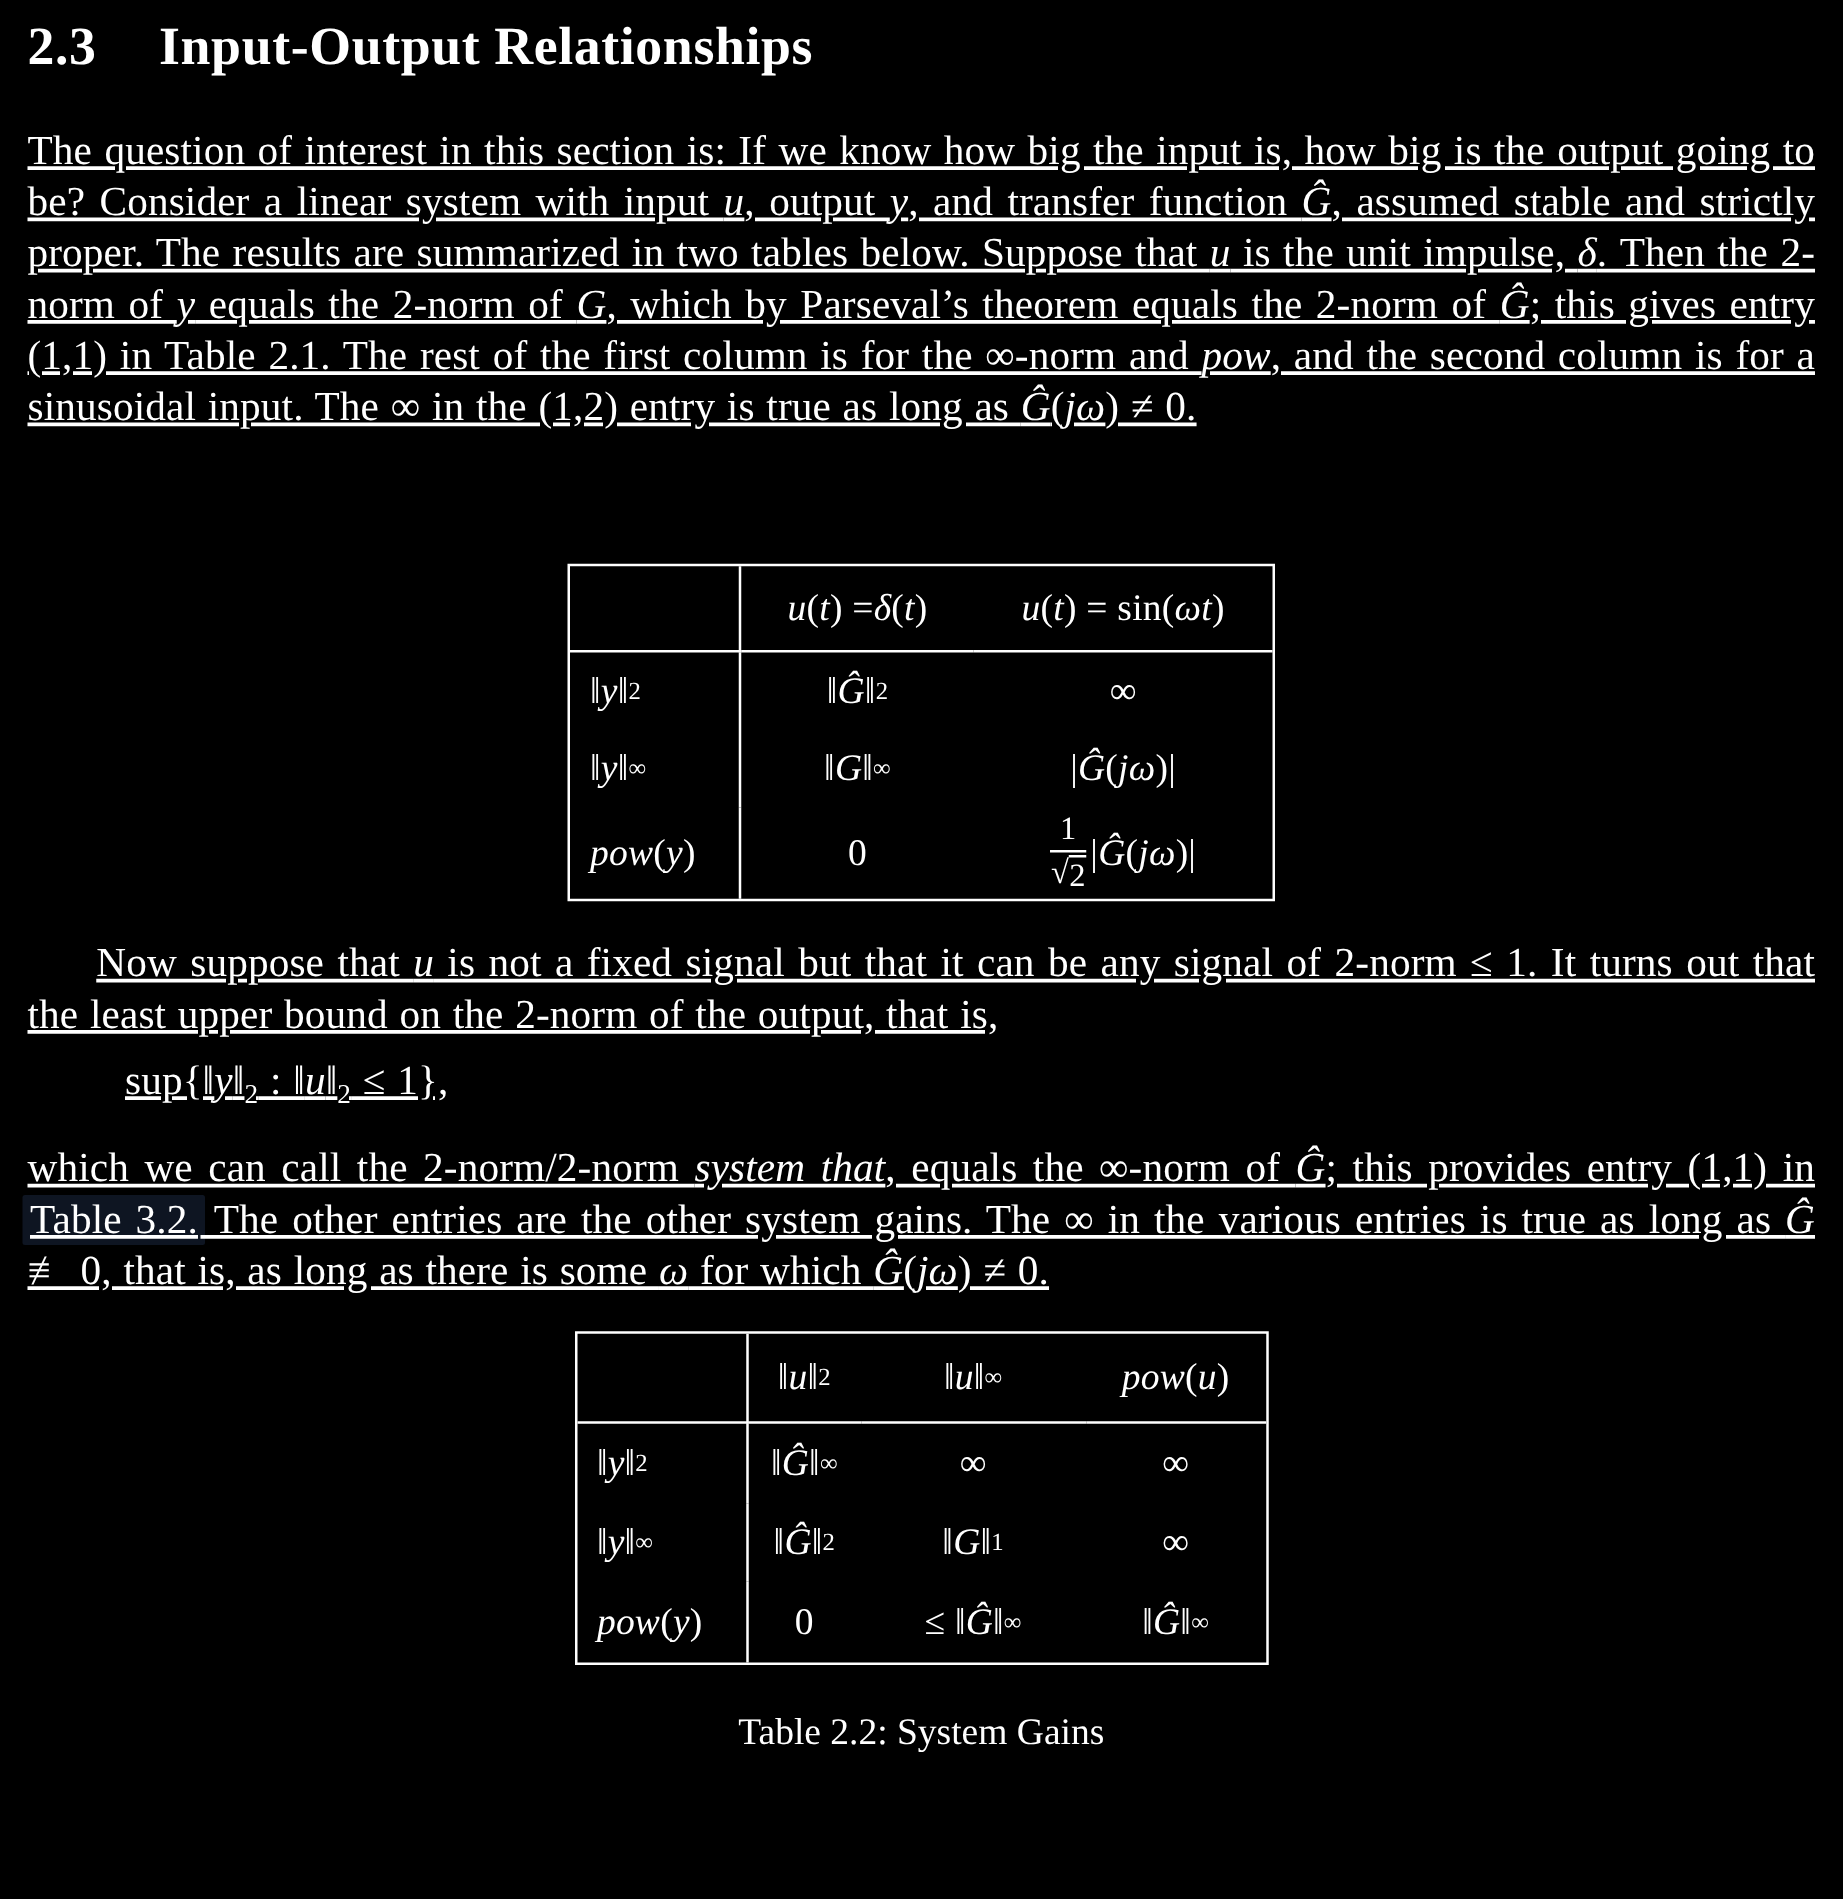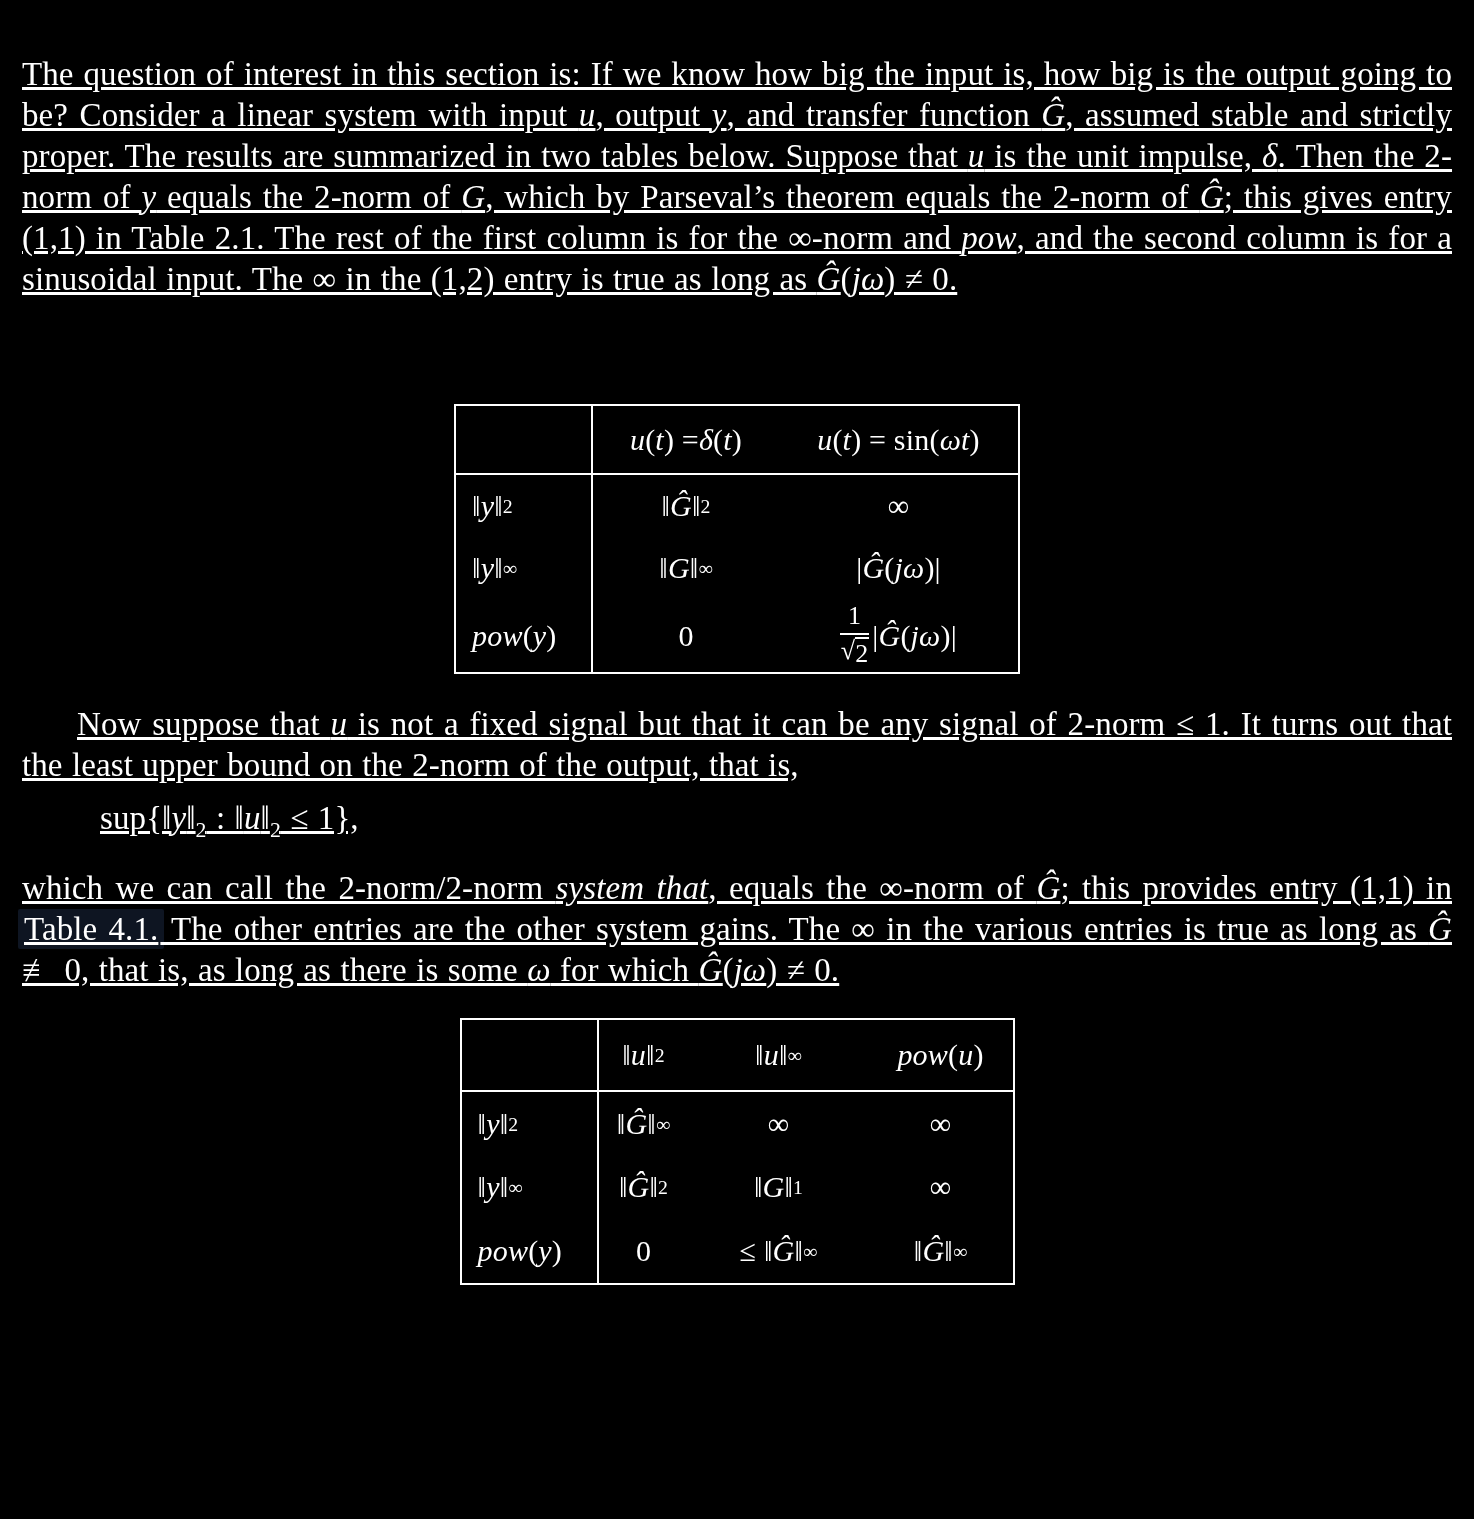--- a/index.html
+++ b/index.html
@@ -45,20 +45,23 @@
   }
   .frac .num{padding:0 8px 2px 8px;border-bottom:2px solid #fff;}
   .frac .den{padding-top:2px;display:inline-flex;align-items:flex-start;}
   .frac .rad{border-top:2px solid #fff;padding-top:1px;}
 </style>
 </head>
 <body>
 
 <div class="content">
 
+  <h1>
+    <span class="secnum">2.3</span><span>Input-Output Relationships</span>
+  </h1>
 
   <p class="p1">The question of interest in this section is: If we know how big the input is, how big is the output going to be? Consider a linear system with input <i>u</i>, output <i>y</i>, and transfer function <i>Ĝ</i>, assumed stable and strictly proper. The results are summarized in two tables below. Suppose that <i>u</i> is the unit impulse, <i>δ</i>. Then the 2-norm of <i>y</i> equals the 2-norm of <i>G</i>, which by Parseval’s theorem equals the 2-norm of <i>Ĝ</i>; this gives entry (1,1) in Table 2.1. The rest of the first column is for the ∞-norm and <i>pow</i>, and the second column is for a sinusoidal input. The ∞ in the (1,2) entry is true as long as <i>Ĝ</i>(<i>jω</i>) ≠ 0.</p>
 
   <div class="tbl-wrap t1-wrap">
     <div class="mtable t21">
       <div class="cell lab hd"></div>
       <div class="cell hd"><i>u</i>(<i>t</i>) = <i>δ</i>(<i>t</i>)</div>
       <div class="cell hd"><i>u</i>(<i>t</i>) = sin(<i>ωt</i>)</div>
 
       <div class="cell lab">‖<i>y</i>‖<sub>2</sub></div>
@@ -82,21 +85,21 @@
         <span>|<i>Ĝ</i>(<i>jω</i>)|</span>
       </div>
     </div>
   </div>
 
 
   <p class="p2">Now suppose that <i>u</i> is not a fixed signal but that it can be any signal of 2-norm ≤ 1. It turns out that the least upper bound on the 2-norm of the output, that is,</p>
 
   <p class="formula">sup{‖<i>y</i>‖<sub>2</sub> : ‖<i>u</i>‖<sub>2</sub> ≤ 1},</p>
 
-  <p class="p3">which we can call the 2-norm/2-norm <i>system that</i>, equals the ∞-norm of <i>Ĝ</i>; this provides entry (1,1) in <span class="hl">Table 4.1.</span> The other entries are the other system gains. The ∞ in the various entries is true as long as <i>Ĝ</i> ≢ 0, that is, as long as there is some <i>ω</i> for which <i>Ĝ</i>(<i>jω</i>) ≠ 0.</p>
+  <p class="p3">which we can call the 2-norm/2-norm <i>system that</i>, equals the ∞-norm of <i>Ĝ</i>; this provides entry (1,1) in <span class="hl">Table 3.2.</span> The other entries are the other system gains. The ∞ in the various entries is true as long as <i>Ĝ</i> ≢ 0, that is, as long as there is some <i>ω</i> for which <i>Ĝ</i>(<i>jω</i>) ≠ 0.</p>
 
   <div class="tbl-wrap t2-wrap">
     <div class="mtable t22">
       <div class="cell lab hd"></div>
       <div class="cell hd">‖<i>u</i>‖<sub>2</sub></div>
       <div class="cell hd">‖<i>u</i>‖<sub>∞</sub></div>
       <div class="cell hd"><i>pow</i>(<i>u</i>)</div>
 
       <div class="cell lab">‖<i>y</i>‖<sub>2</sub></div>
       <div class="cell">‖<i>Ĝ</i>‖<sub>∞</sub></div>
@@ -108,14 +111,15 @@
       <div class="cell">‖<i>G</i>‖<sub>1</sub></div>
       <div class="cell">∞</div>
 
       <div class="cell lab"><i>pow</i>(<i>y</i>)</div>
       <div class="cell">0</div>
       <div class="cell">≤ ‖<i>Ĝ</i>‖<sub>∞</sub></div>
       <div class="cell">‖<i>Ĝ</i>‖<sub>∞</sub></div>
     </div>
   </div>
 
+  <div class="caption cap2">Table 2.2: System Gains</div>
 
 </div>
 
 </body></html>

